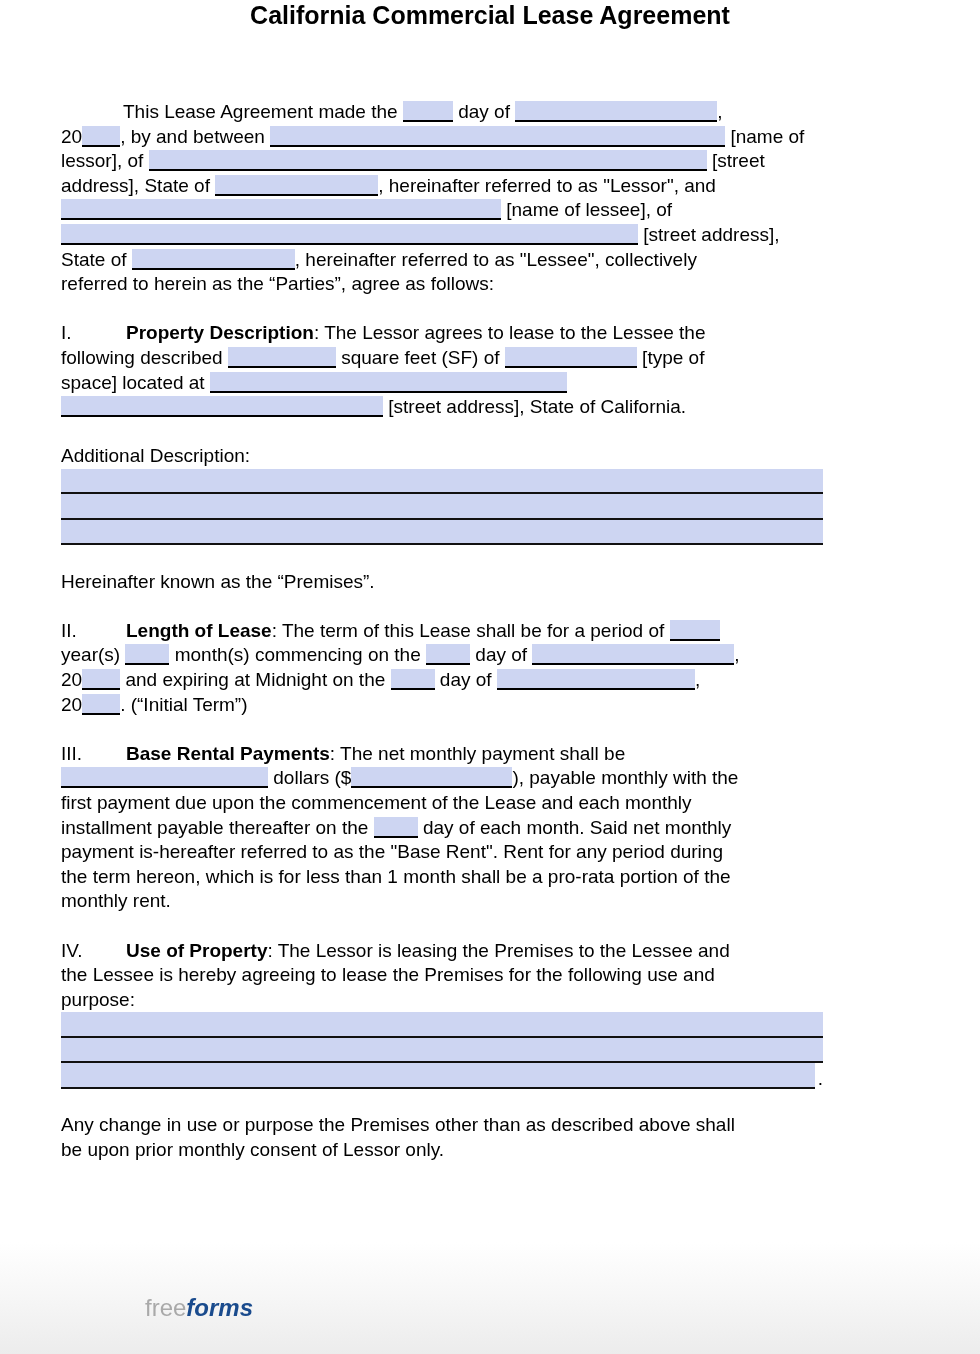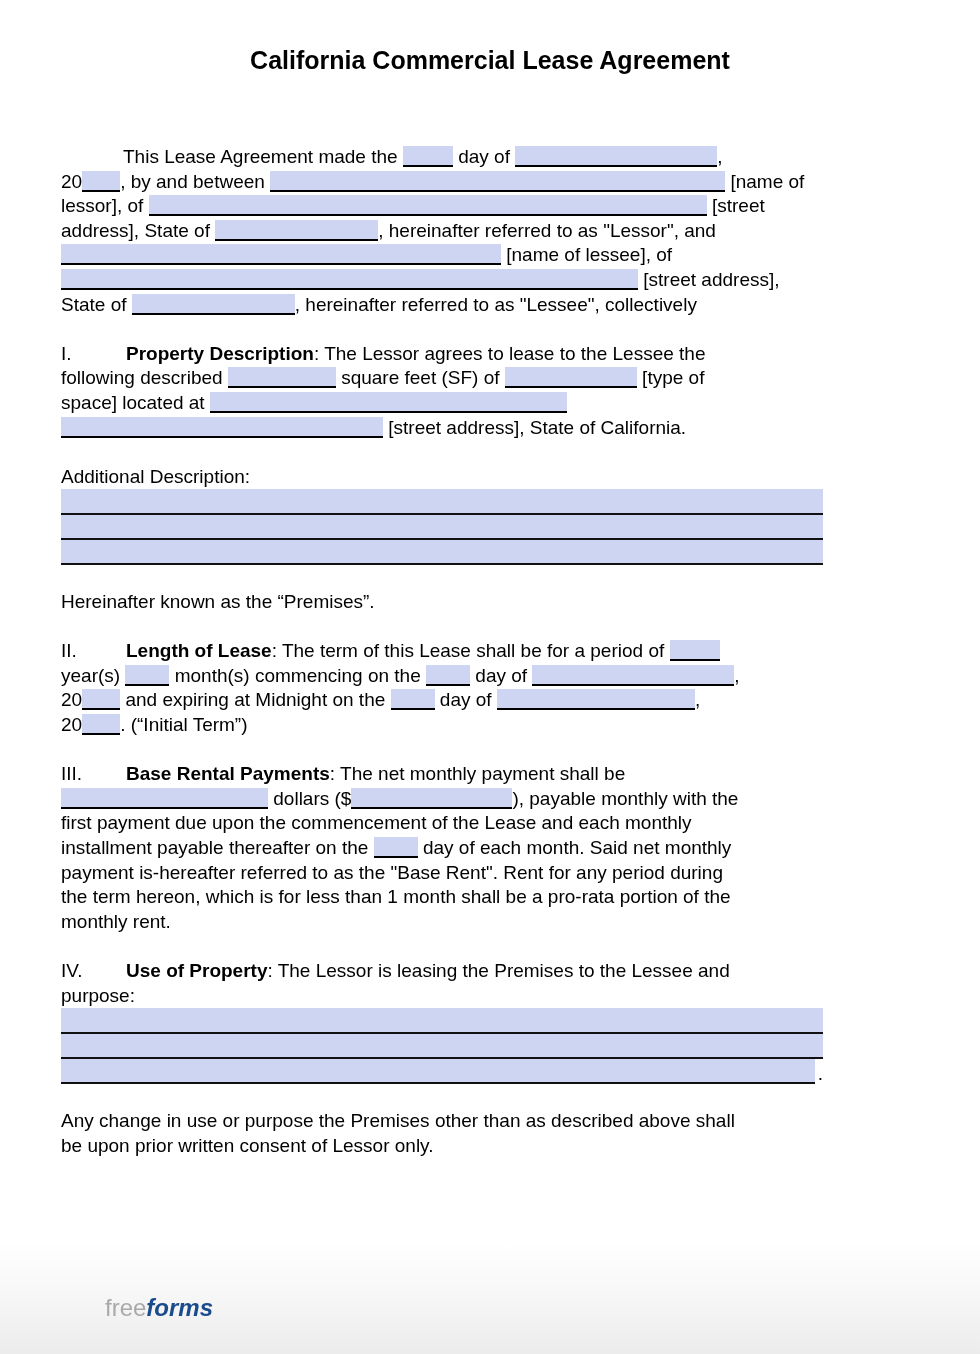--- a/index.html
+++ b/index.html
@@ -5,21 +5,20 @@
   * { box-sizing: border-box; margin: 0; padding: 0; }
   html, body { background: #ffffff; }
   body {
     width: 980px; height: 1354px;
     position: relative;
     overflow: hidden;
     font-family: "Liberation Sans", sans-serif;
     color: #000;
   }
   .page-title {
-    padding-top: 45px;
     text-align: center;
     font-size: 25px;
     line-height: 30px;
     font-weight: bold;
     color: #000;
   }
   .doc {
     margin: 70px 0 0 61px;
     width: 762px;
     font-size: 19px;
@@ -56,37 +55,38 @@
     width: 980px; height: 112px;
     background: linear-gradient(180deg, #ffffff 0%, #f7f7f7 45%, #ececec 100%);
   }
   .brand {
     position: absolute;
     left: 105px; bottom: 34px;
     font-size: 24px;
     line-height: 24px;
     letter-spacing: 0;
   }
-  .brand .free { color: #a9a9a9; font-weight: normal; }
+  .brand .free { color: #a9a9a9; font-weight: normal; margin-left: 40px; }
   .brand .forms { color: #1a4b8d; font-weight: bold; font-style: italic; }
 </style>
 </head>
 <body>
 
 <h1 class="page-title">California Commercial Lease Agreement</h1>
 
 <div class="doc">
     <div class="block">
       <div class="line"><span class="seg-ind" style="width: 62px;"></span><span>This Lease Agreement made the </span><span class="blank" style="width: 50px;"></span><span> day of </span><span class="blank" style="width: 202px;"></span><span>,</span></div>
       <div class="line"><span>20</span><span class="blank" style="width: 38px;"></span><span>, by and between </span><span class="blank" style="width: 455px;"></span><span> [name of</span></div>
       <div class="line"><span>lessor], of </span><span class="blank" style="width: 558px;"></span><span> [street</span></div>
       <div class="line"><span>address], State of </span><span class="blank" style="width: 163px;"></span><span>, hereinafter referred to as "Lessor", and</span></div>
       <div class="line"><span class="blank" style="width: 440px;"></span><span> [name of lessee], of</span></div>
       <div class="line"><span class="blank" style="width: 577px;"></span><span> [street address],</span></div>
       <div class="line"><span>State of </span><span class="blank" style="width: 163px;"></span><span>, hereinafter referred to as "Lessee", collectively</span></div>
+      <div class="line"><span>referred to herein as the “Parties”, agree as follows:</span></div>
     </div>
     <div class="block">
       <div class="line"><span class="seg-num">I.</span><span class="seg-bold">Property Description</span><span>: The Lessor agrees to lease to the Lessee the</span></div>
       <div class="line"><span>following described </span><span class="blank" style="width: 108px;"></span><span> square feet (SF) of </span><span class="blank" style="width: 132px;"></span><span> [type of</span></div>
       <div class="line"><span>space] located at </span><span class="blank" style="width: 357px;"></span></div>
       <div class="line"><span class="blank" style="width: 322px;"></span><span> [street address], State of California.</span></div>
     </div>
     <div class="block">
       <div class="line"><span>Additional Description:</span></div>
       <div class="fillblock">
@@ -108,33 +108,34 @@
       <div class="line"><span class="seg-num">III.</span><span class="seg-bold">Base Rental Payments</span><span>: The net monthly payment shall be</span></div>
       <div class="line"><span class="blank" style="width: 207px;"></span><span> dollars ($</span><span class="blank" style="width: 161px;"></span><span>), payable monthly with the</span></div>
       <div class="line"><span>first payment due upon the commencement of the Lease and each monthly</span></div>
       <div class="line"><span>installment payable thereafter on the </span><span class="blank" style="width: 44px;"></span><span> day of each month. Said net monthly</span></div>
       <div class="line"><span>payment is-hereafter referred to as the "Base Rent". Rent for any period during</span></div>
       <div class="line"><span>the term hereon, which is for less than 1 month shall be a pro-rata portion of the</span></div>
       <div class="line"><span>monthly rent.</span></div>
     </div>
     <div class="block">
       <div class="line"><span class="seg-num">IV.</span><span class="seg-bold">Use of Property</span><span>: The Lessor is leasing the Premises to the Lessee and</span></div>
+      <div class="line"><span>the Lessee is hereby agreeing to lease the Premises for the following use and</span></div>
       <div class="line"><span>purpose:</span></div>
       <div class="fillblock">
         <div class="fillrow"></div>
         <div class="fillrow"></div>
         <div class="filllast">
           <div class="fillrow"></div>
           <span class="fill-period">.</span>
         </div>
       </div>
     </div>
     <div class="block">
       <div class="line"><span>Any change in use or purpose the Premises other than as described above shall</span></div>
-      <div class="line"><span>be upon prior written consent of Lessor only.</span></div>
+      <div class="line"><span>be upon prior monthly consent of Lessor only.</span></div>
     </div>
   </div>
 
 <div class="footer">
   <div class="brand">
     <span class="free">free</span><span class="forms">forms</span>
   </div>
 </div>
 
 </body></html>

